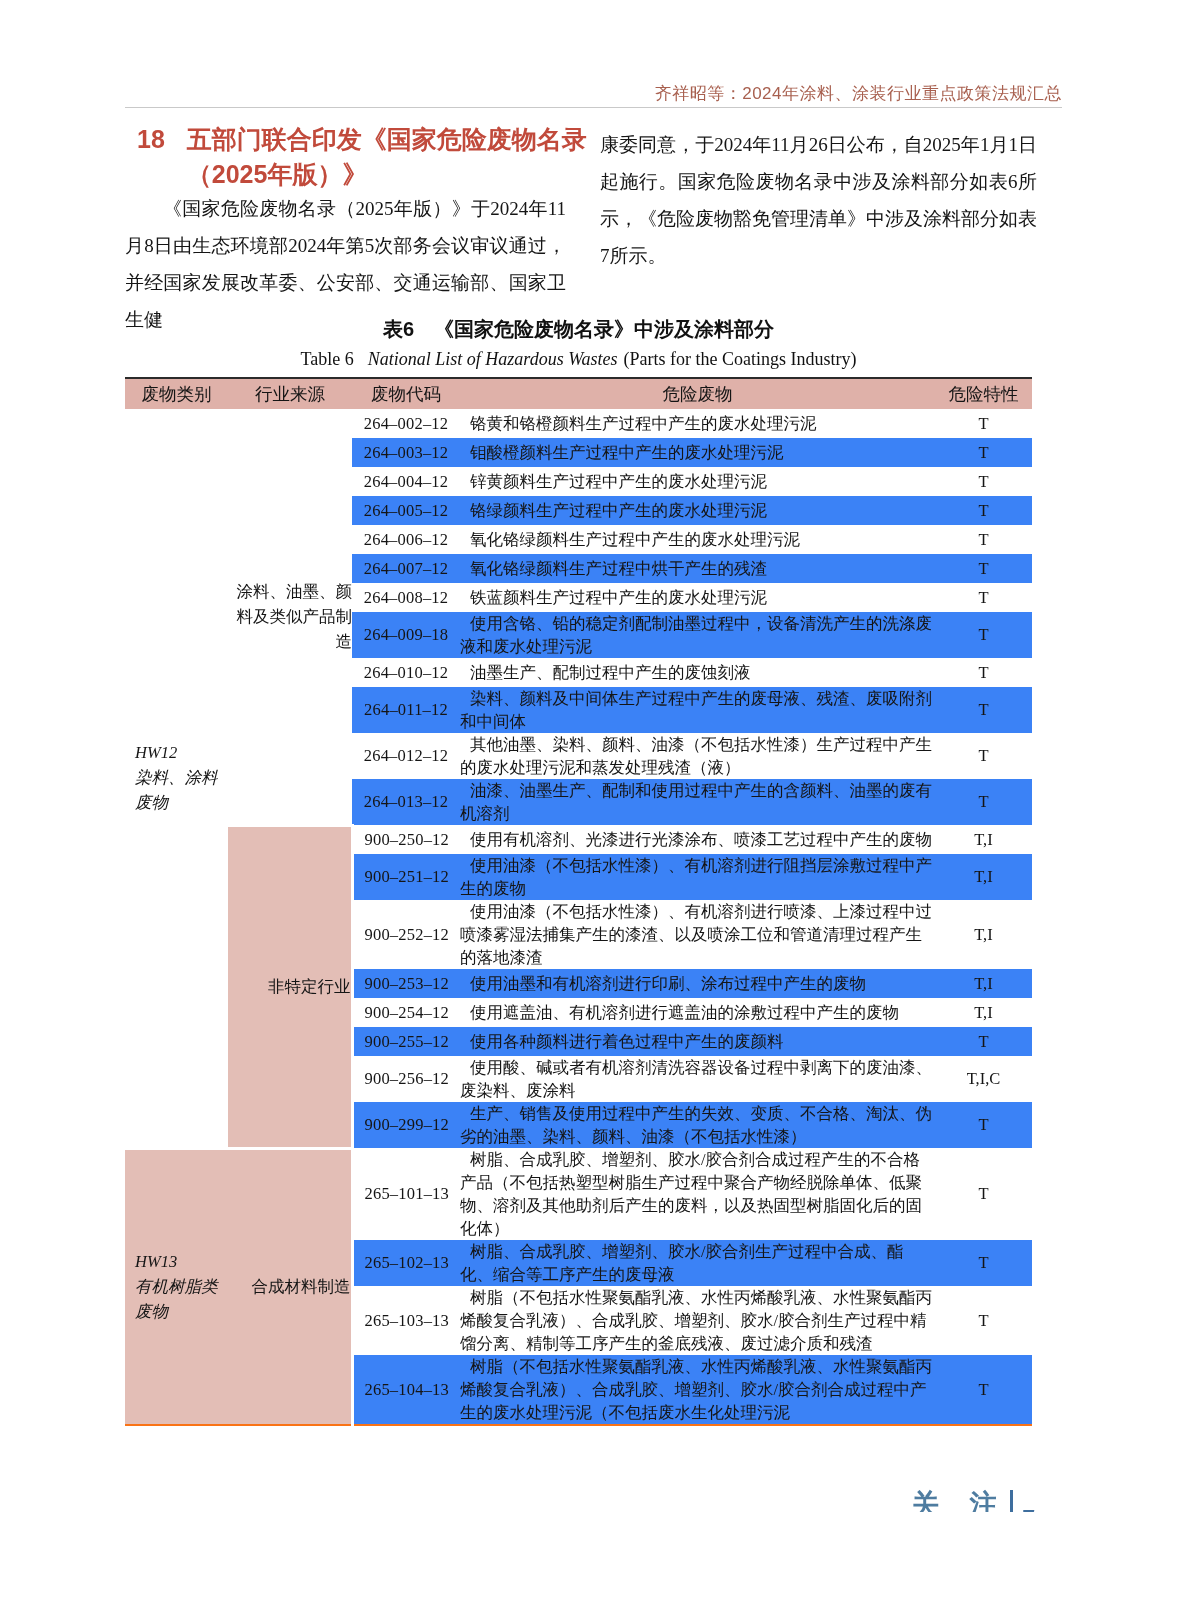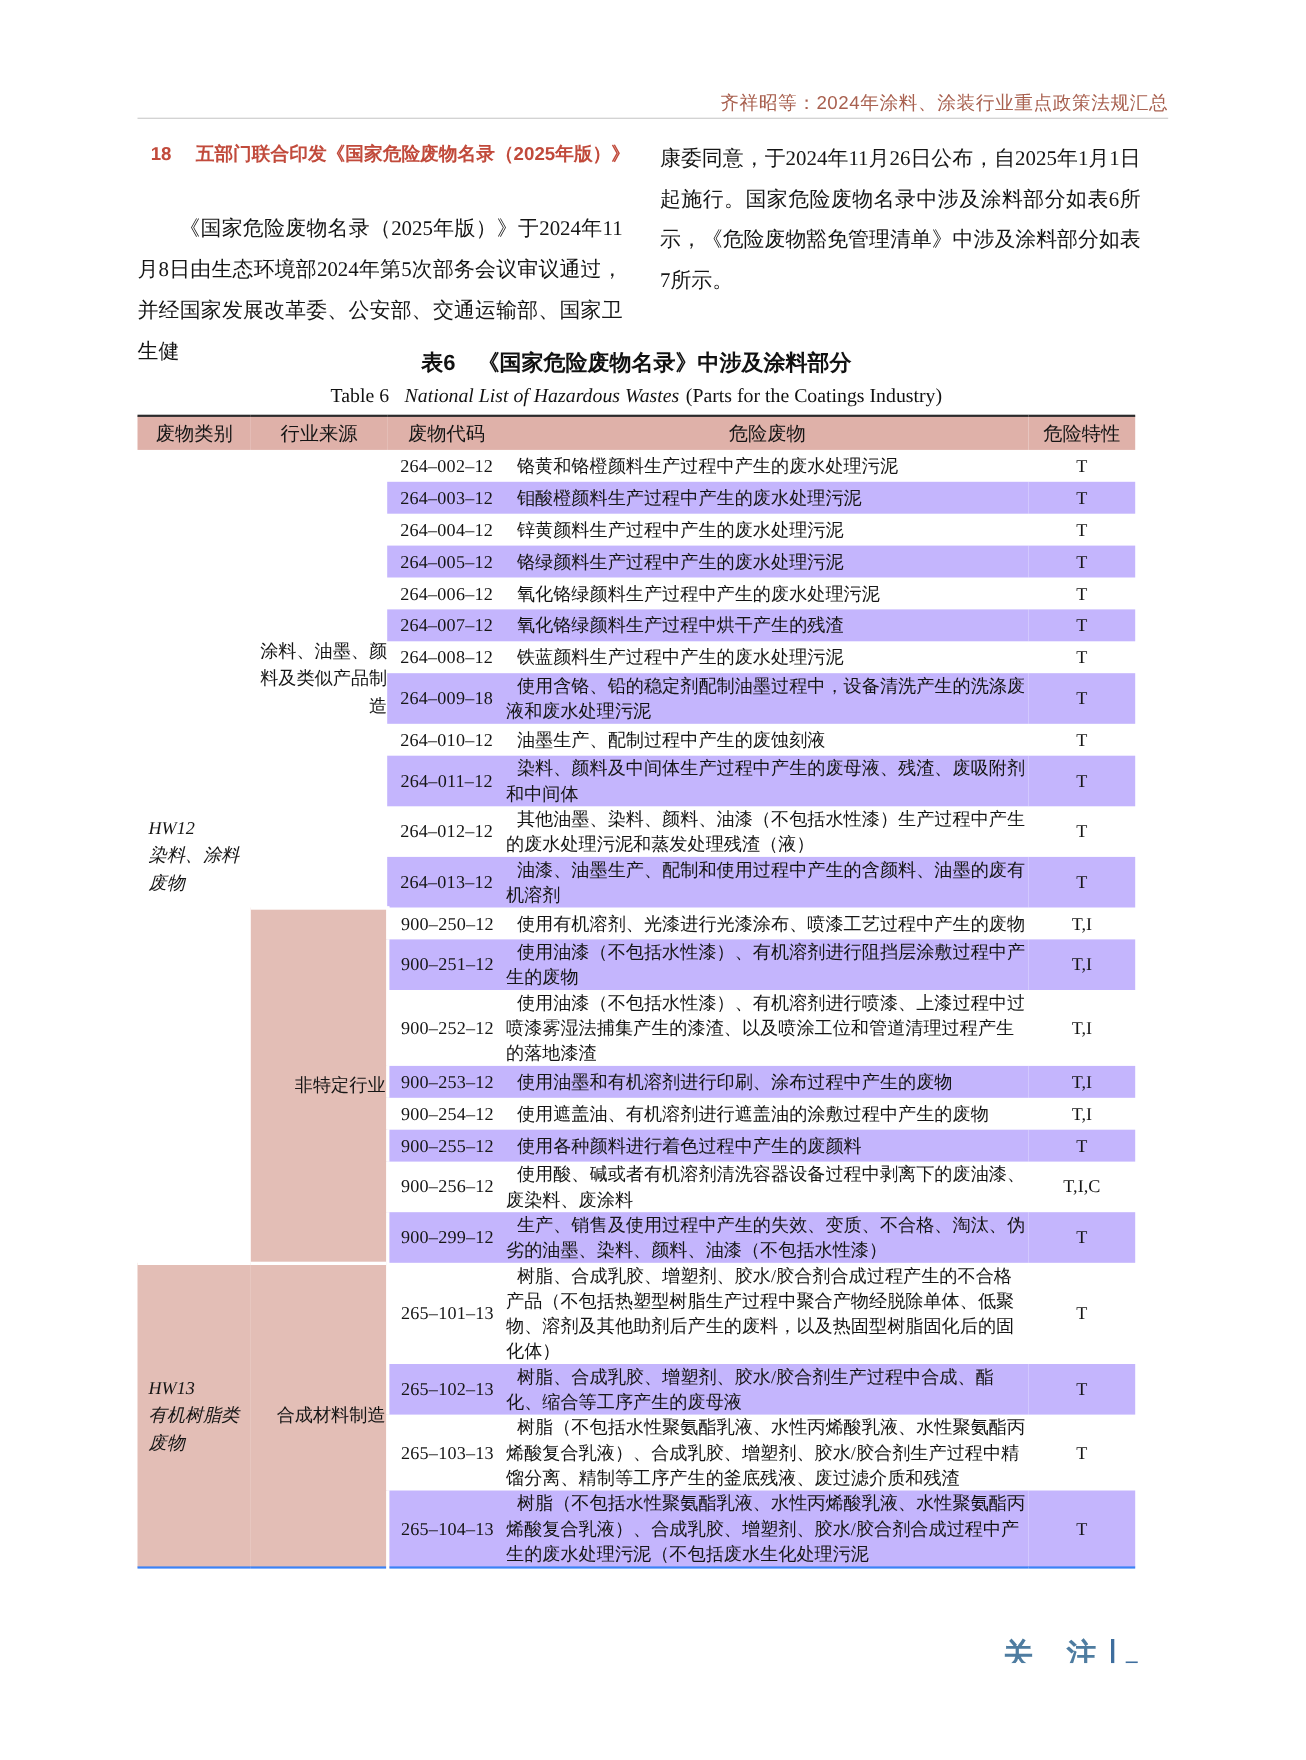--- a/index.html
+++ b/index.html
@@ -14,21 +14,21 @@
     text-align:right; font-size:17px; letter-spacing:0.5px;
     color:#A8604F; font-family:"Liberation Sans","DejaVu Sans",sans-serif;
   }
   .head-rule { position:absolute; top:107px; left:125px; width:937px; height:1px; background:#c9c9c9; }
 
   
   .article-title {
     position:absolute; top:122px; left:137px; width:470px;
     display:flex; align-items:flex-start;
     color:#C14A3B; font-family:"Liberation Sans","DejaVu Sans",sans-serif;
-    font-weight:bold; font-size:17px; line-height:35px;
+    font-weight:bold; font-size:25px; line-height:35px;
   }
   .article-title .num { margin-right:22px; }
   .article-title .ttl { width:412px; }
 
   
   .body-col {
     position:absolute; margin:0; font-size:19px; line-height:37px;
     text-align:justify; color:#151515;
   }
   .col-left  { top:190px; left:125px; width:441px; text-indent:2em; }
@@ -44,33 +44,33 @@
     position:absolute; top:349px; left:125px; width:907px; text-align:center;
     font-size:18px; font-weight:normal; color:#111;
   }
   .caption-en .cap-label { margin-right:14px; }
   .caption-en .cap-italic { font-style:italic; margin-right:6px; }
 
   
   .table-wrap { position:absolute; top:377px; left:125px; width:907px; }
   table.hazard {
     border-collapse:collapse; table-layout:fixed; width:907px;
-    border-top:2px solid #2b2b2b; border-bottom:2px solid #3b82f6;
+    border-top:2px solid #2b2b2b; border-bottom:2px solid #f97316;
     font-size:16.5px; color:#151515;
   }
   table.hazard th {
     background:#DFB1A9; font-weight:normal; font-size:17.5px; height:30px;
     text-align:center; vertical-align:middle; padding:0;
   }
   table.hazard td { vertical-align:middle; padding:0; }
   table.hazard tr { height:29px; }
   .cell-code { text-align:center; letter-spacing:0.2px; }
   .cell-desc { text-align:left; padding:3px 6px 3px 4px; line-height:23px; text-indent:0.6em; }
   .cell-char { text-align:center; }
-  .shaded { background:#c4b5fd; }
+  .shaded { background:#3b82f6; }
   .cell-span { text-align:right; line-height:25px; white-space:pre-line; }
   .cell-span.left { text-align:left; padding-left:10px;font-style:italic; }
   .cell-span.block { background:#E3BEB6; border-top:3px solid #ffffff; }
   .cell-span.seam-right { border-right:3px solid #ffffff; }
 
   
   .footer {
     position:absolute; top:1490px; left:125px; width:910px;
     display:flex; justify-content:flex-end; align-items:center;
   }

